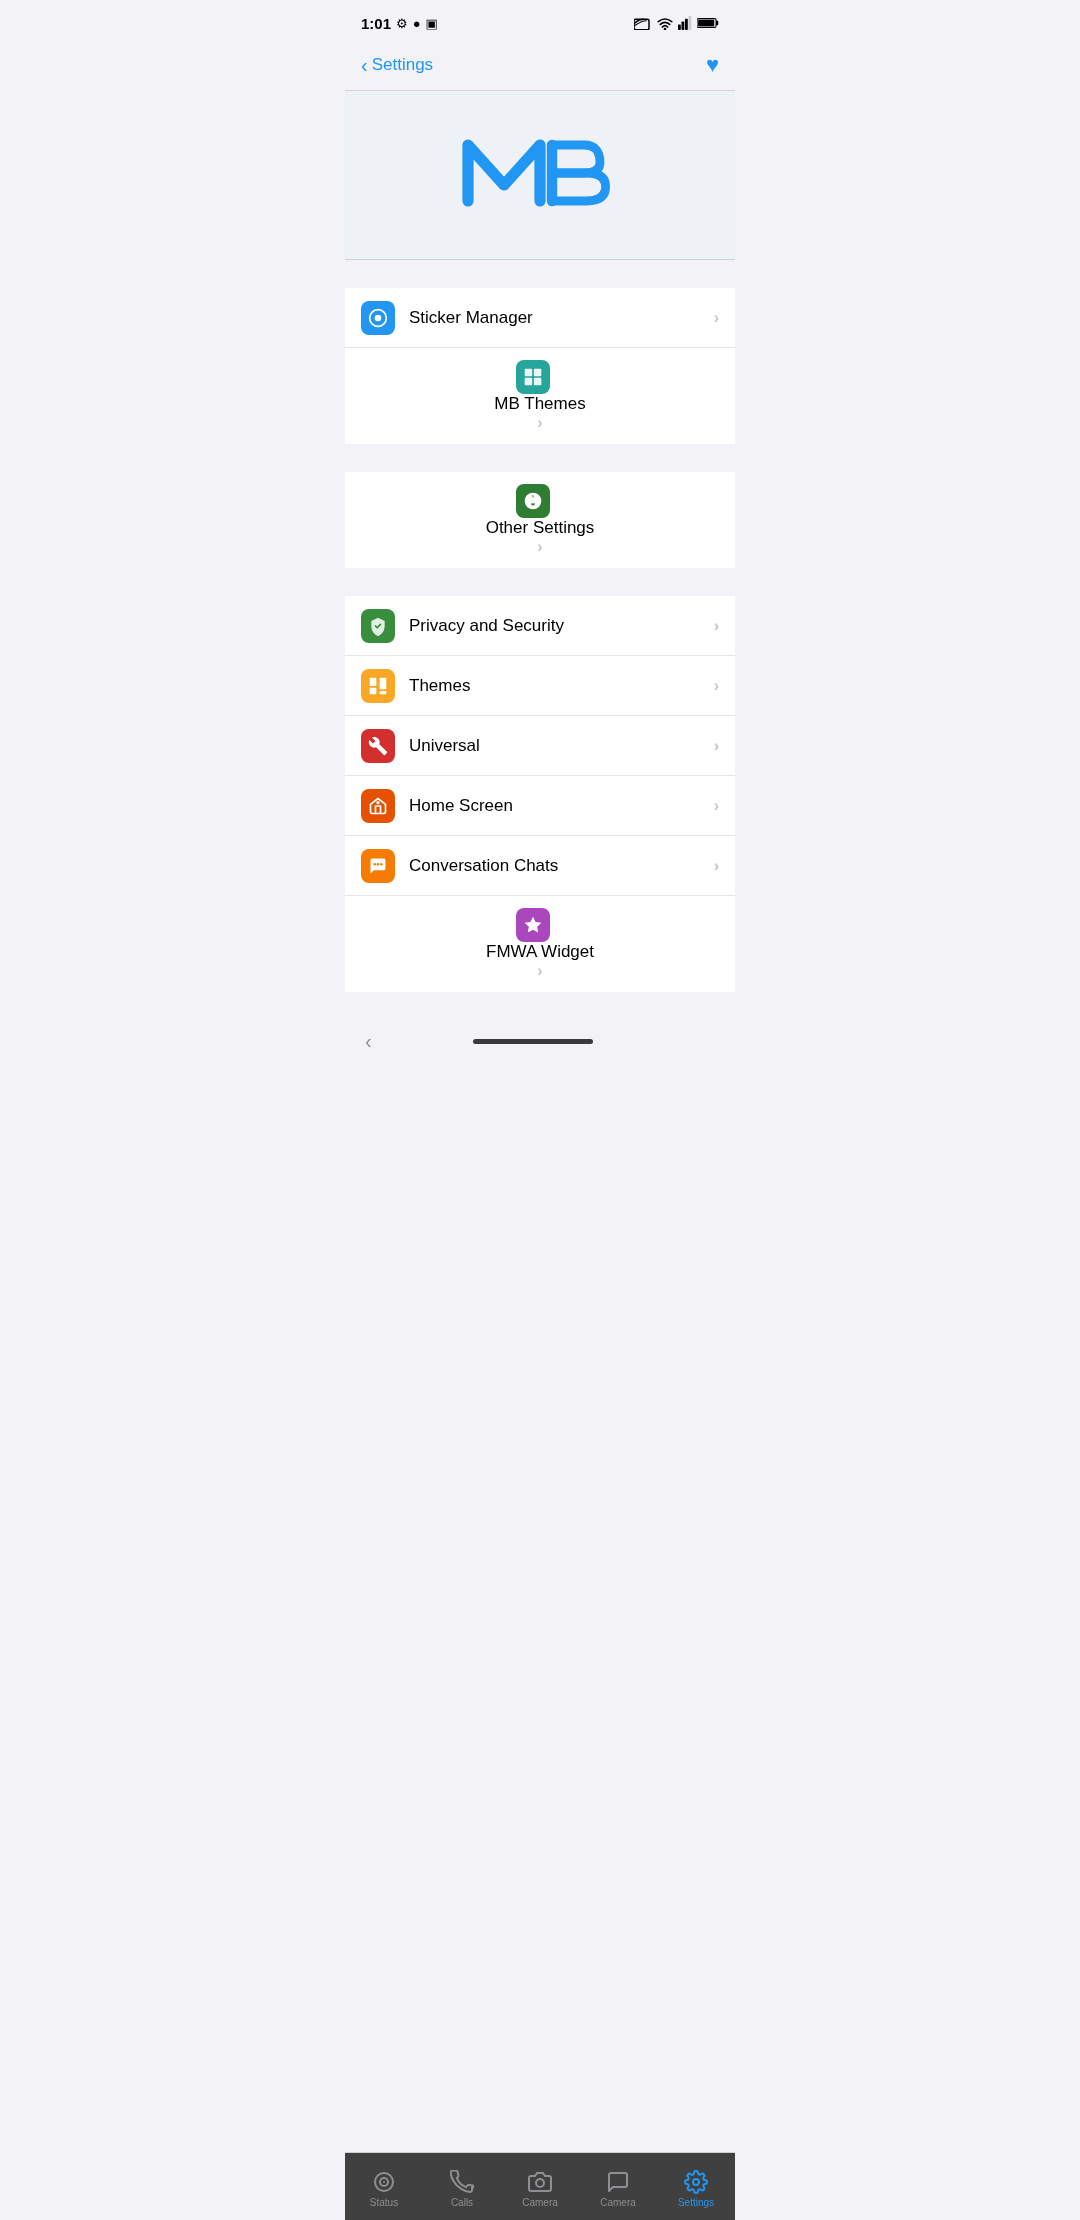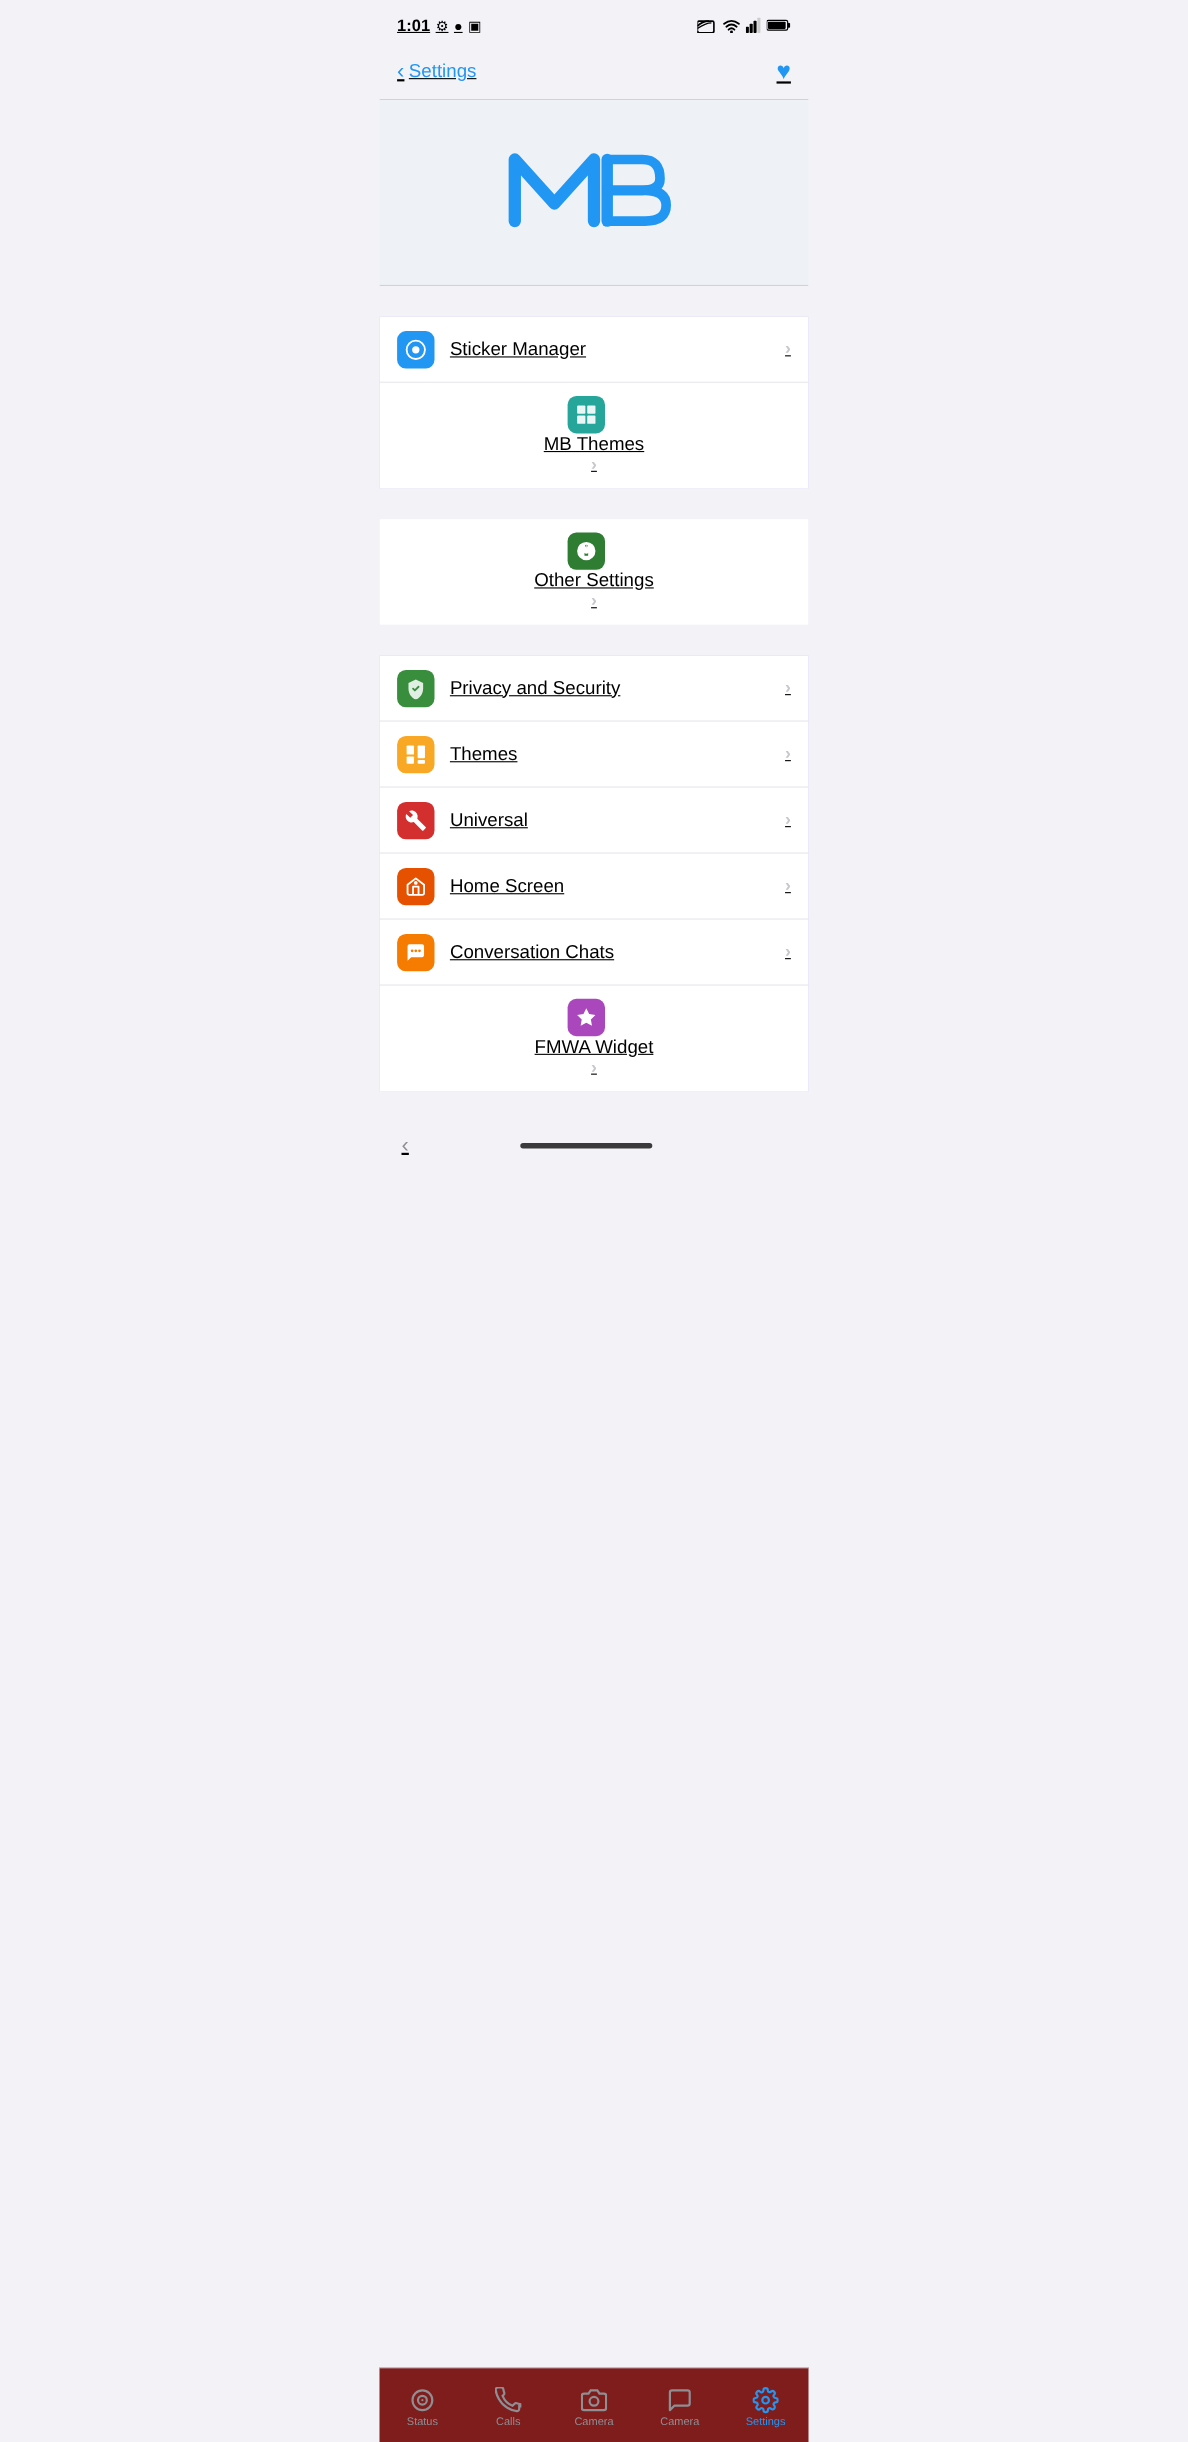--- a/index.html
+++ b/index.html
@@ -138,21 +138,21 @@
       font-weight: 600;
     }
 
     
     .tab-bar {
       position: fixed;
       bottom: 0;
       left: 50%;
       transform: translateX(-50%);
       width: 390px;
-      background: #7f1d1d;
+      background: #404040;
       border-top: 1px solid #d1d1d6;
       display: flex;
       justify-content: space-around;
       align-items: center;
       padding: 8px 0 4px;
       height: 68px;
     }
     .tab-item {
       display: flex;
       flex-direction: column;
@@ -175,21 +175,20 @@
       padding: 6px 20px 2px;
       background: #f2f2f7;
     }
     .nav-bottom-back {
       font-size: 20px;
       color: #8e8e93;
     }
 
     .content-scroll {
       padding-bottom: 120px;
-      text-decoration: underline;
     }
 
     
     .logo-svg {
       width: 160px;
       height: 100px;
     }
   </style>
 </head>
 <body>

